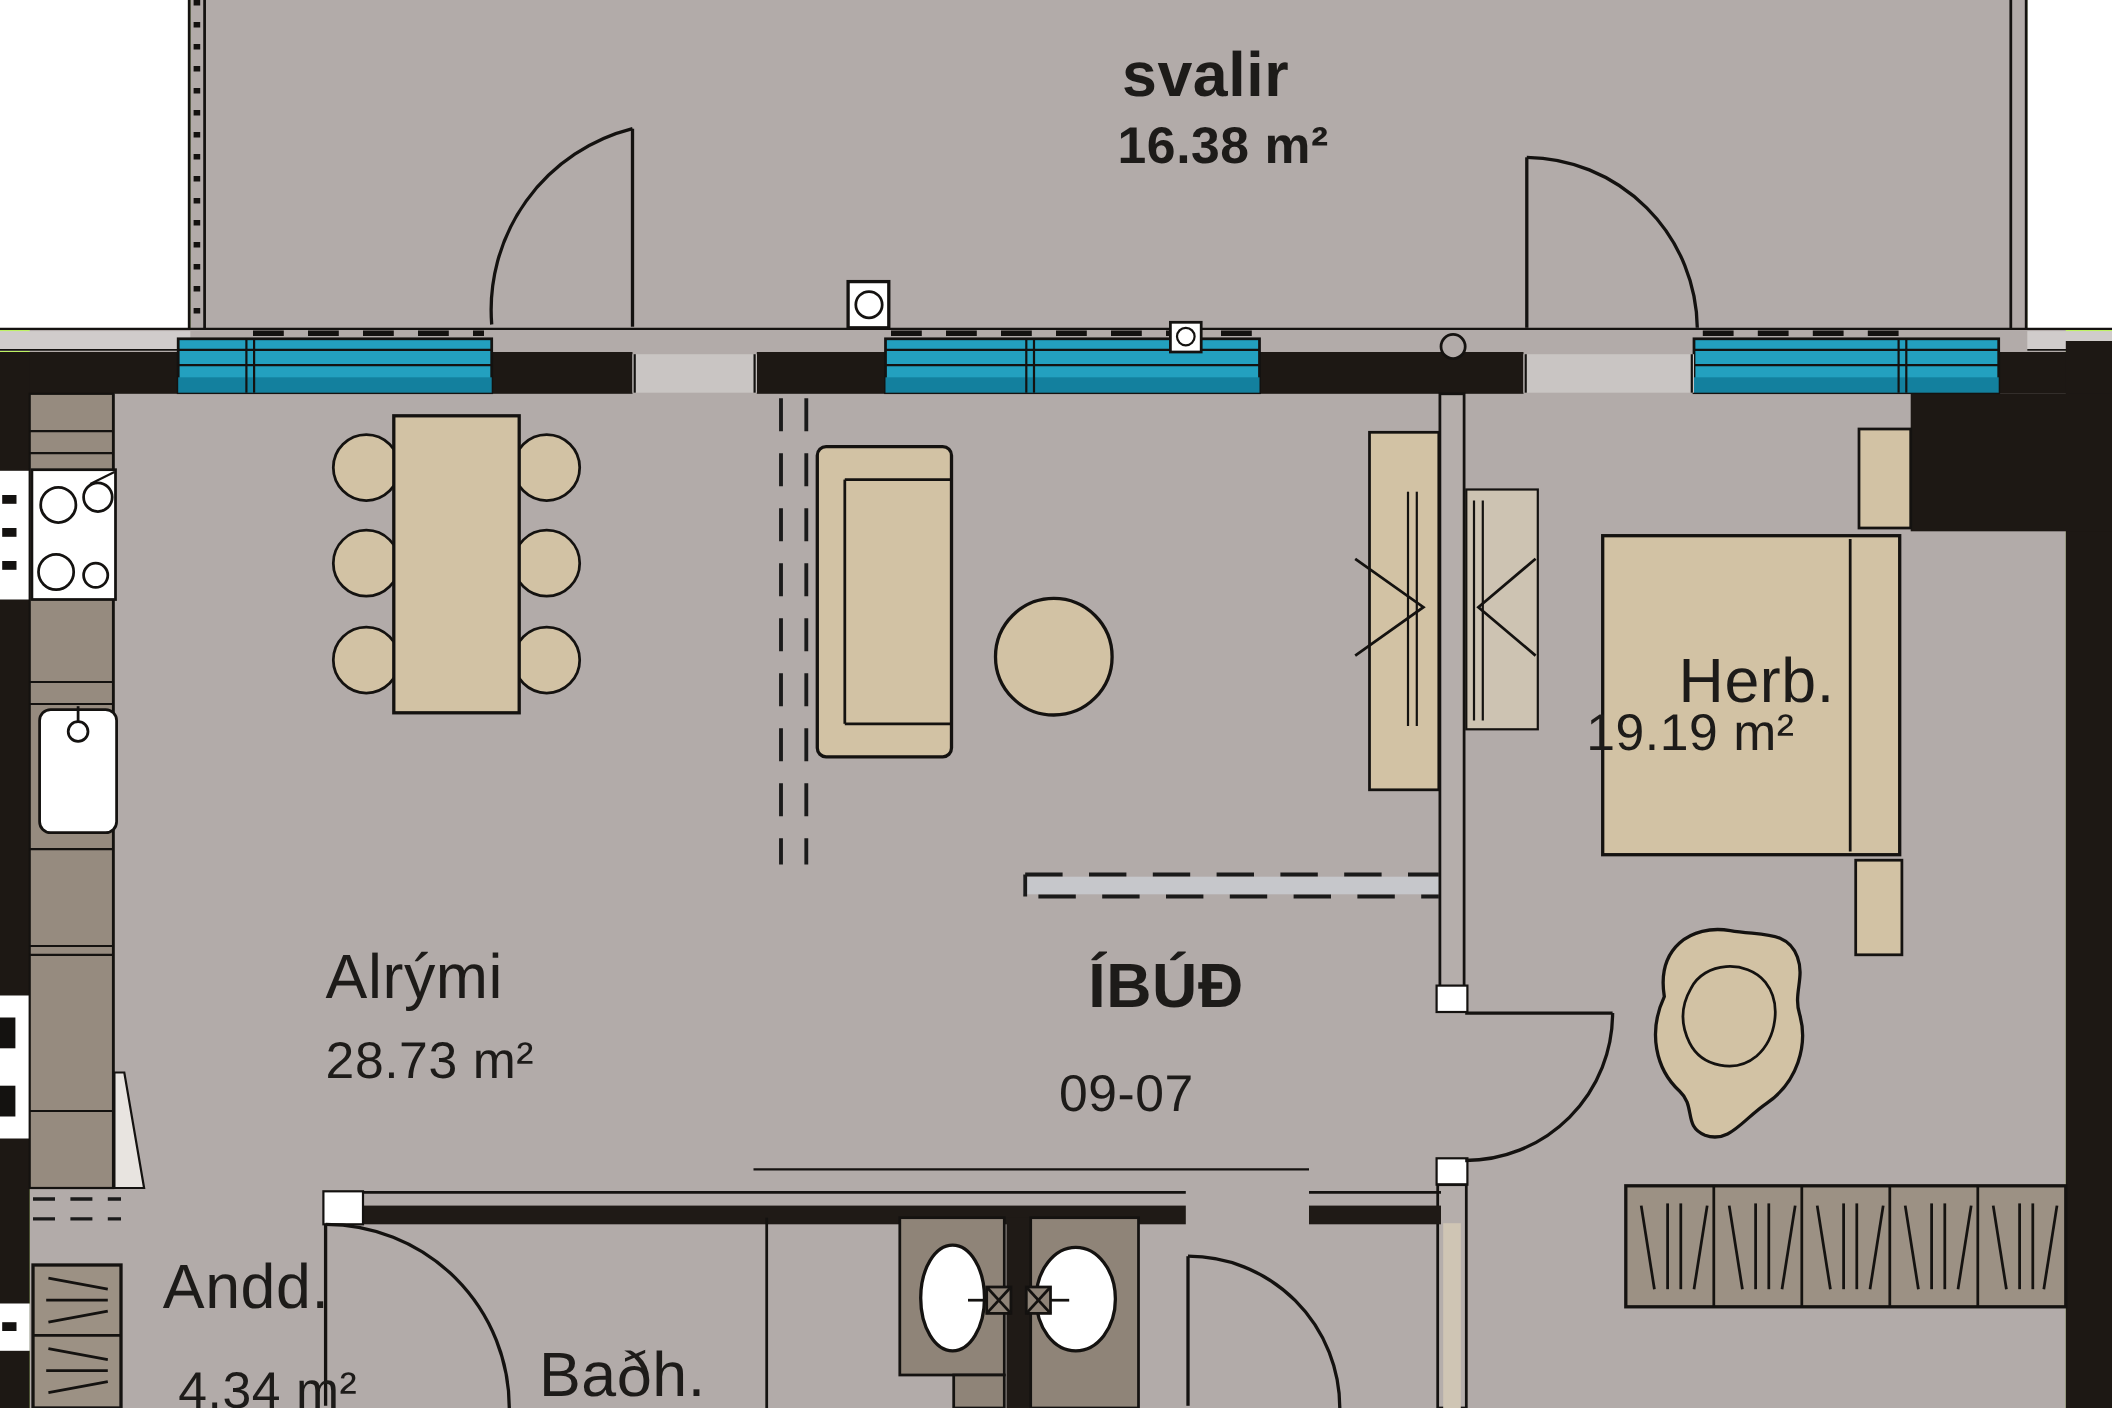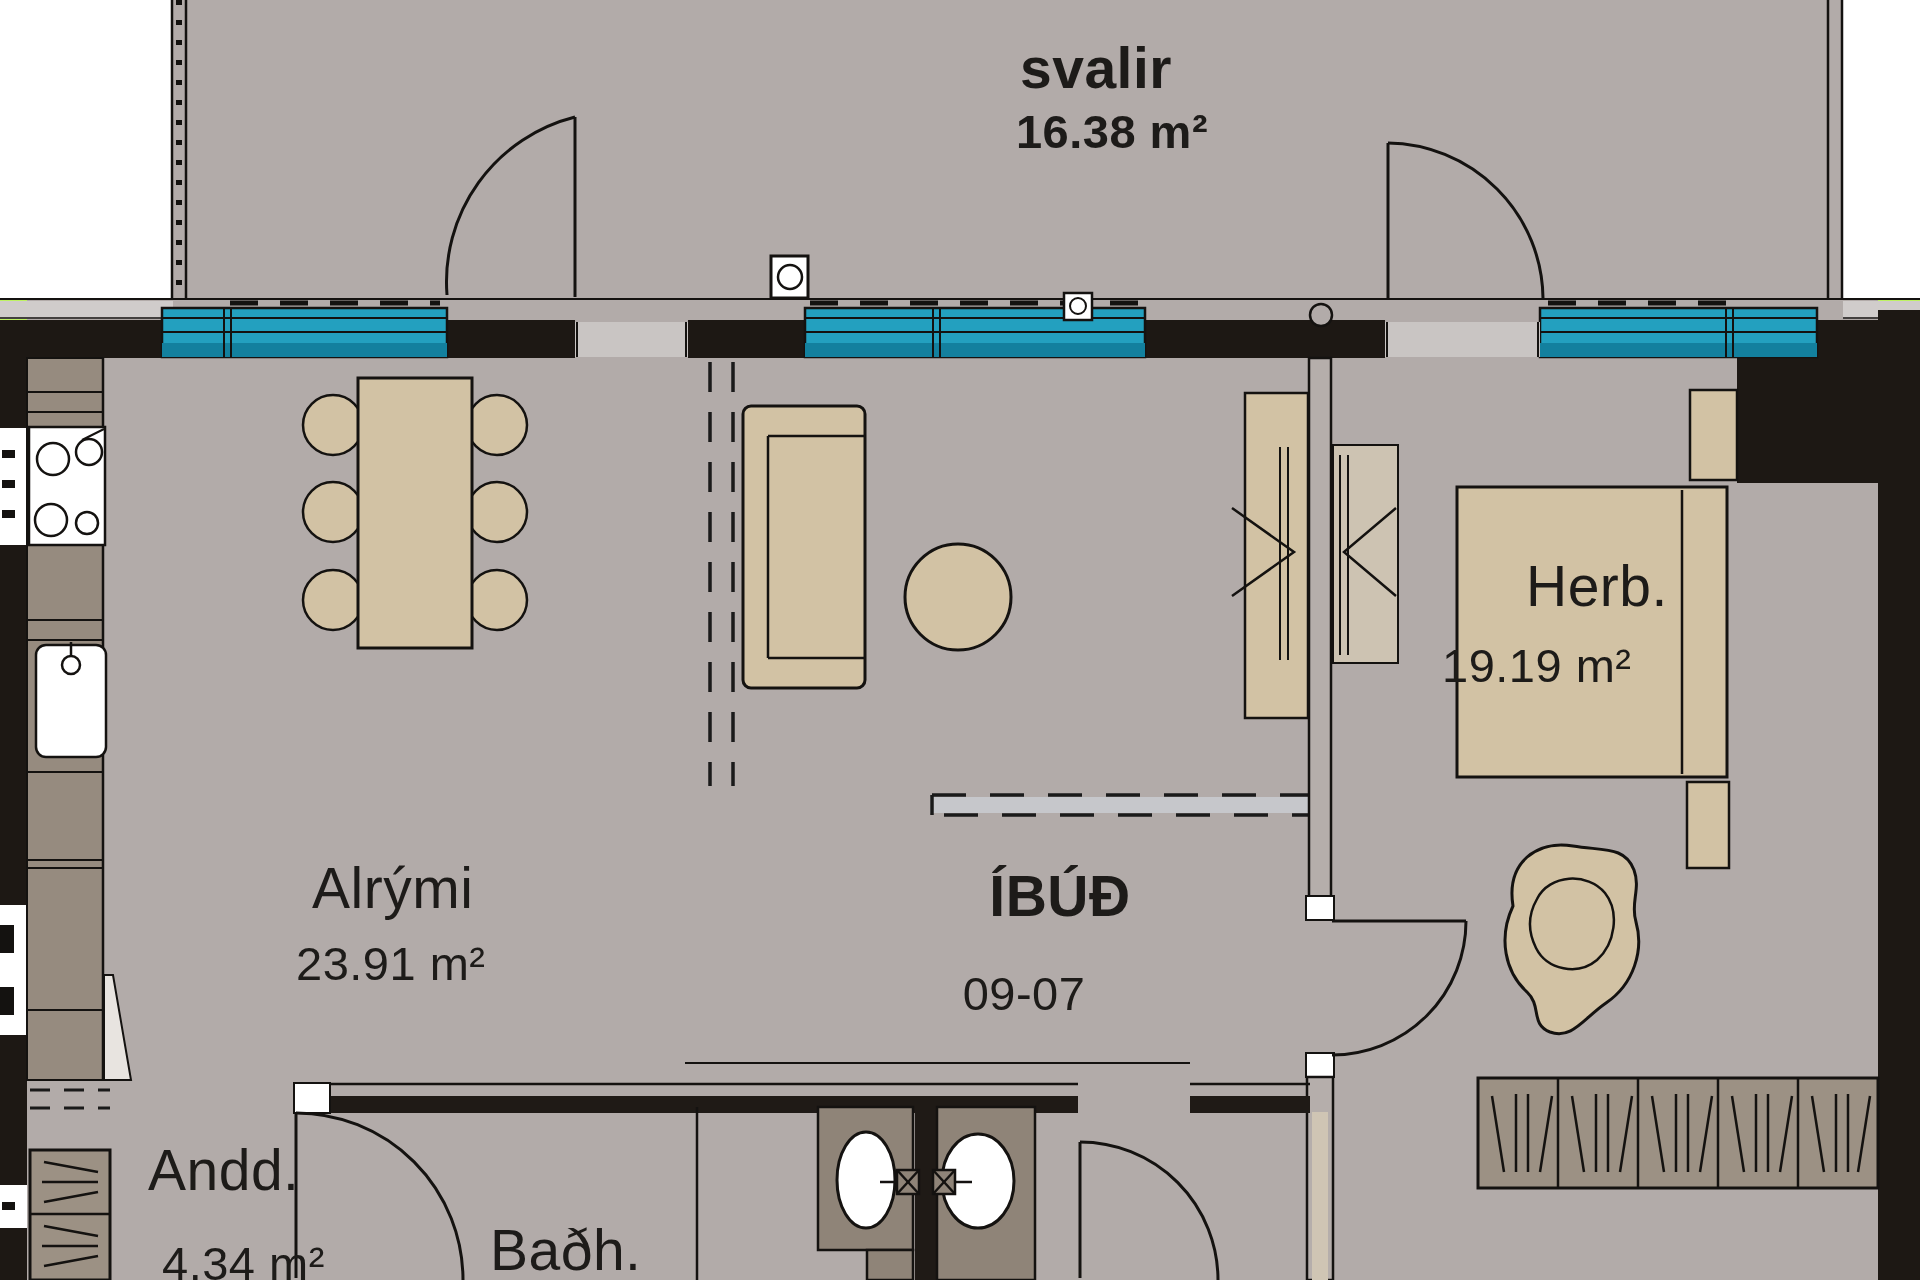--- a/index.html
+++ b/index.html
@@ -316,27 +316,27 @@
     </g>
     <g fill="none" stroke="#141210" stroke-width="3">
       <line x1="1080" y1="1142" x2="1080" y2="1278"></line>
       <path d="M 1080,1142 A 138,138 0 0 1 1218,1280"></path>
     </g>
   </svg>
 
   <div class="label room-name bold centered" style="left:1096px; top:40px;">svalir</div>
   <div class="label room-area centered" style="left:1112px; top:108px;font-weight:bold;">16.38 m²</div>
 
-  <div class="label room-name" style="left:312px; top:860px;">Alrými</div>
-  <div class="label room-area" style="left:296px; top:940px;">23.91 m²</div>
+  <div class="label room-name" style="left:296px; top:860px;">Alrými</div>
+  <div class="label room-area" style="left:296px; top:940px;">28.73 m²</div>
 
   <div class="label room-name bold centered" style="left:1030px; top:868px;margin-left:30px;">ÍBÚÐ</div>
   <div class="label room-area centered" style="left:1024px; top:970px;">09-07</div>
 
-  <div class="label room-name" style="left:1526px; top:558px;">Herb.</div>
+  <div class="label room-name" style="left:1526px; top:591px;">Herb.</div>
   <div class="label room-area" style="left:1442px; top:642px;">19.19 m²</div>
 
   <div class="label room-name" style="left:148px; top:1142px;">Andd.</div>
   <div class="label room-area" style="left:162px; top:1240px;">4.34 m²</div>
 
   <div class="label room-name" style="left:490px; top:1222px;text-align:right;">Baðh.</div>
 
 </div>
 
 </body></html>

